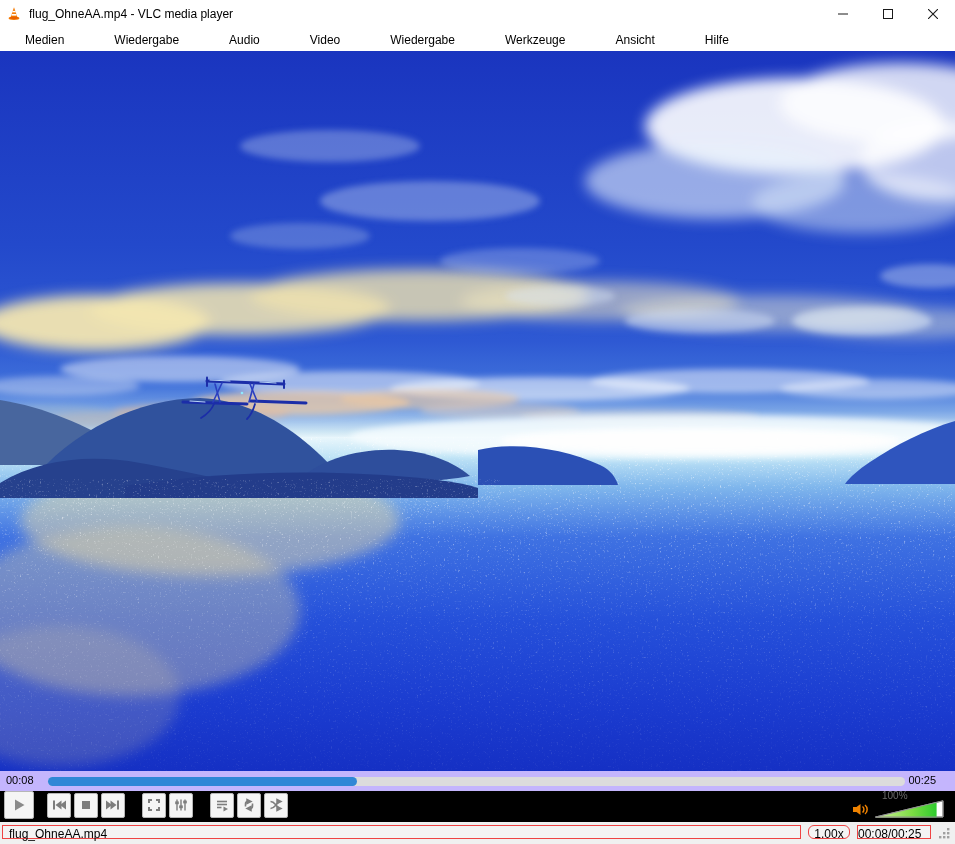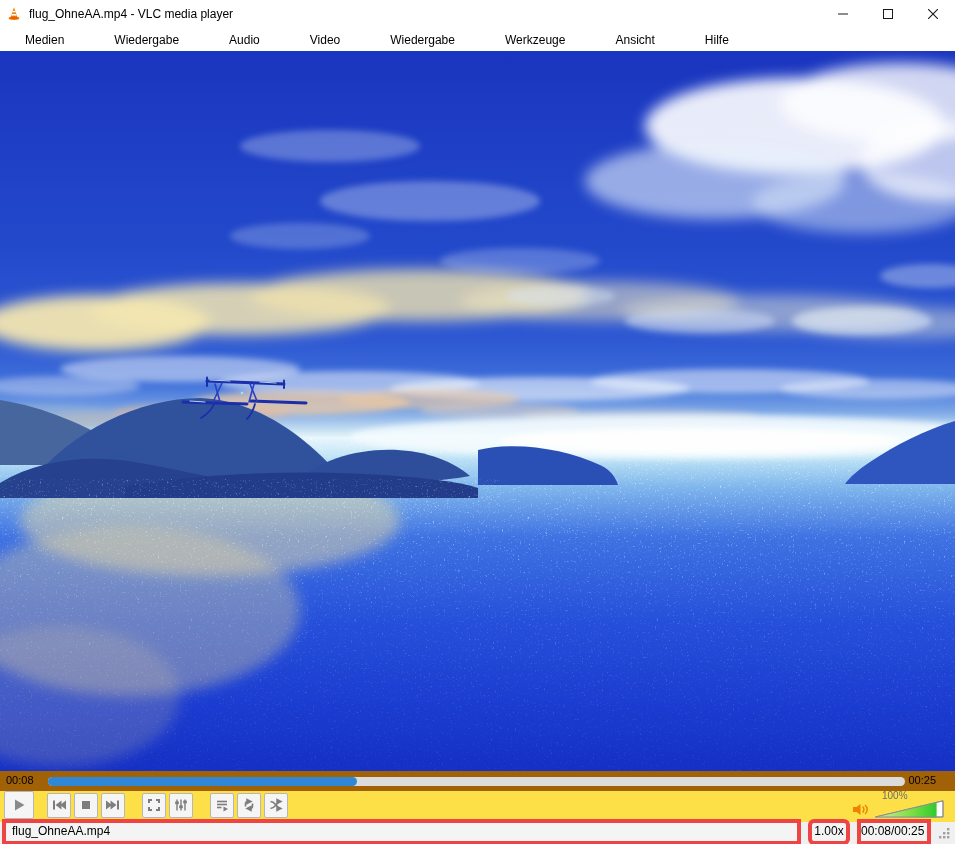--- a/index.html
+++ b/index.html
@@ -21,42 +21,42 @@
 
   
   .menubar { height:23px; flex:none; background:#ffffff; display:flex; align-items:center; padding-left:0; }
   .menu-item { font-size:12px; padding:3px 25px; cursor:default; }
 
   
   .video { height:720px; flex:none; position:relative; background:#1a35bf; overflow:hidden; }
   .video svg.scene { display:block; width:955px; height:720px; }
 
   
-  .seekrow { height:20px; flex:none; position:relative; background:#a16207; }
+  .seekrow { height:20px; flex:none; position:relative; background:#c4b5fd; }
   .time-elapsed { position:absolute; left:6px; top:3px; font-size:11px; }
   .time-total   { position:absolute; right:19px; top:3px; font-size:11px; }
   .seek-track { position:absolute; left:48px; right:50px; top:6px; height:9px; background:#dcdcdc; border-radius:5px; }
   .seek-fill  { height:100%; width:36%; background:#3087d6; border-radius:5px; }
 
   
-  .controls { height:31px; flex:none; display:flex; align-items:center; background:#fde047; padding:0 8px 3px 4px; }
+  .controls { height:31px; flex:none; display:flex; align-items:center; background:#000000; padding:0 8px 3px 4px; }
   .btn { display:flex; align-items:center; justify-content:center; background:#f5f5f5;
          border:1px solid #b6b6b6; border-radius:2px; padding:0; cursor:default; }
   .btn-play { width:30px; height:28px; margin-right:13px; }
   .btn-sm { width:24px; height:25px; }
   .grp { display:flex; gap:3px; }
   .gap16 { width:17px; flex:none; }
   .spacer { flex:1; }
 
   .vol { display:flex; align-items:center; gap:5px; position:relative; margin-right:2px; padding-top:8px; }
   .vol-label { position:absolute; top:-2px; left:31px; font-size:10px; color:#6b6b6b; }
 
   
   .statusbar { height:22px; flex:none; display:flex; align-items:center; gap:7px; padding:0 4px 2px 2px; background:#f0f0f0; }
-  .sbox { border:4px solid #ef4444; height:26px; line-height:16px; font-size:12px; background:#f4f4f4; }
+  .sbox { border:1px solid #ef4444; height:14px; line-height:16px; font-size:12px; background:#f4f4f4; }
   .sbox.filename { flex:1; padding:0 6px; }
   .sbox.speed { width:42px; text-align:center; flex:none;border-radius:6px; }
   .sbox.timebox { width:74px; flex:none; }
   .grip { width:13px; height:13px; flex:none; align-self:flex-end; margin-bottom:3px; }
 </style>
 </head>
 <body>
 
 <svg width="0" height="0" style="position:absolute" aria-hidden="true">
   <defs>

